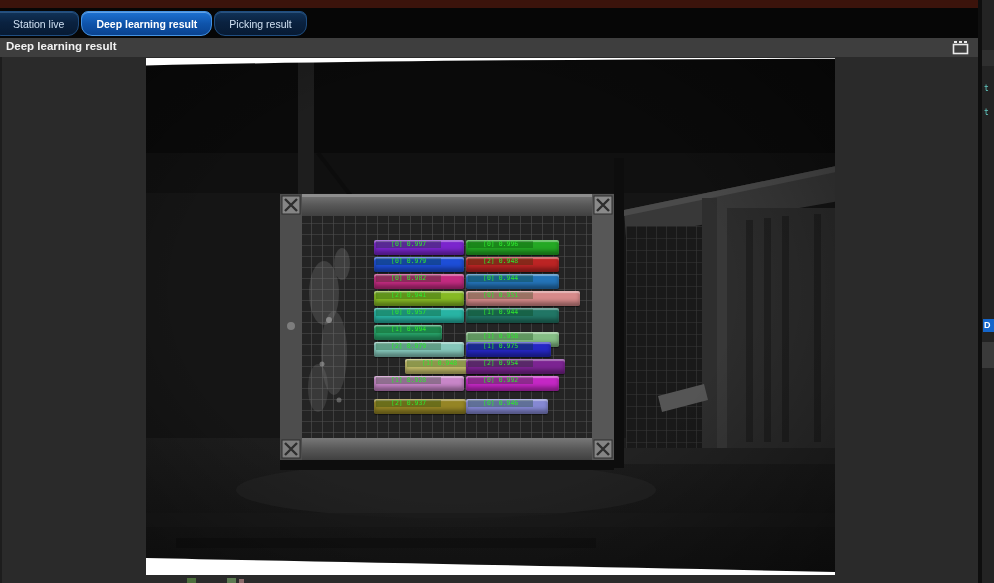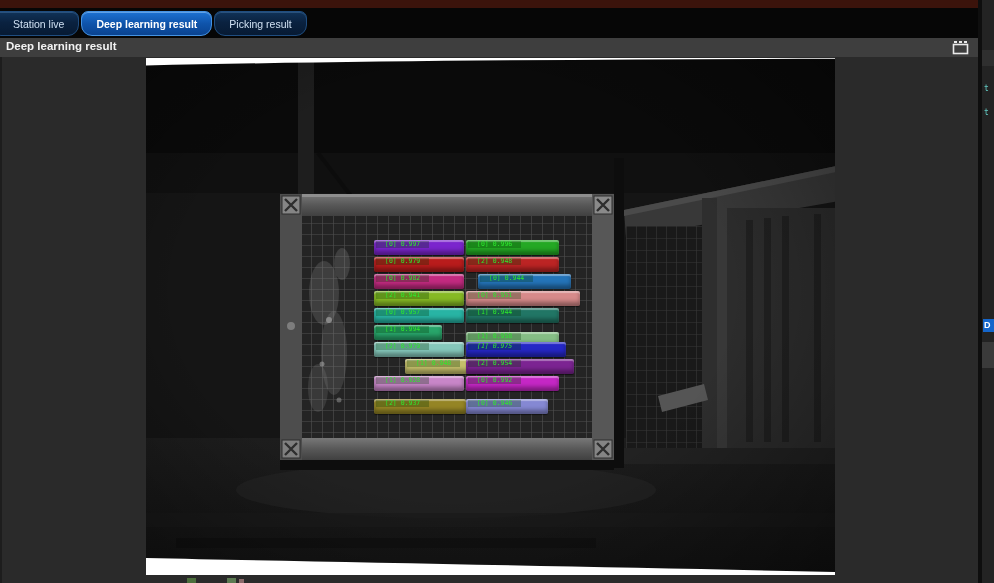--- a/index.html
+++ b/index.html
@@ -35,21 +35,21 @@
   
   .photo-canvas{position:absolute;left:144px;top:1px;width:689px;height:517px;background:#ffffff;overflow:hidden;}
   .photo-canvas svg{position:absolute;left:0;top:0;}
 
   
   .det-layer{position:absolute;left:0;top:0;width:689px;height:517px;}
   .det-box{position:absolute;height:15px;border-radius:2px;
            box-shadow:inset 0 2px 1px rgba(255,255,255,.38), inset 0 -4px 4px rgba(0,0,0,.38), 0 1px 1px rgba(0,0,0,.5);}
   .det-label{position:absolute;left:2px;top:1px;font-size:6.5px;line-height:7px;letter-spacing:0;
              font-family:"DejaVu Sans Mono",monospace;color:var(--det-label-color,#2ee82e);
-             background:rgba(0,50,0,.28);padding:0 9px;white-space:nowrap;}
+             background:rgba(0,50,0,.28);padding:0 15px;white-space:nowrap;}
 
   
   .bottom-frag{position:absolute;height:5px;}
 </style>
 </head>
 <body>
 
 <div class="screen">
 
   <div class="titlebar"></div>
@@ -162,30 +162,30 @@
         <path d="M0,517 H689 V514 C460,509 180,504 0,500 Z" fill="#ffffff"></path>
       </svg>
 
       <div class="det-layer">
           <div class="det-box" style="left: 228px; top: 182px; width: 90px; background: rgb(123, 37, 205);">
             <span class="det-label">[0] 0.997</span>
           </div>
           <div class="det-box" style="left: 320px; top: 182px; width: 93px; background: rgb(36, 168, 36);">
             <span class="det-label">[0] 0.996</span>
           </div>
-          <div class="det-box" style="left: 228px; top: 199px; width: 90px; background: #b91c1c;">
+          <div class="det-box" style="left: 228px; top: 199px; width: 90px; background: #1d4ed8;">
             <span class="det-label">[0] 0.979</span>
           </div>
           <div class="det-box" style="left: 320px; top: 199px; width: 93px; background: rgb(188, 36, 36);">
             <span class="det-label">[2] 0.948</span>
           </div>
           <div class="det-box" style="left: 228px; top: 216px; width: 90px; background: rgb(195, 42, 128);">
             <span class="det-label">[0] 0.982</span>
           </div>
-          <div class="det-box" style="left: 320px; top: 216px; width: 93px; background: rgb(36, 116, 185); margin-left: 12px;">
+          <div class="det-box" style="left: 320px; top: 216px; width: 93px; background: rgb(36, 116, 185);">
             <span class="det-label">[0] 0.944</span>
           </div>
           <div class="det-box" style="left: 228px; top: 233px; width: 90px; background: rgb(134, 186, 36);">
             <span class="det-label">[2] 0.941</span>
           </div>
           <div class="det-box" style="left: 320px; top: 233px; width: 114px; background: rgb(215, 138, 138);">
             <span class="det-label">[0] 0.951</span>
           </div>
           <div class="det-box" style="left: 228px; top: 250px; width: 90px; background: rgb(40, 180, 164);">
             <span class="det-label">[0] 0.957</span>
@@ -195,27 +195,27 @@
           </div>
           <div class="det-box" style="left: 228px; top: 267px; width: 68px; background: rgb(40, 165, 106);">
             <span class="det-label">[1] 0.994</span>
           </div>
           <div class="det-box" style="left: 320px; top: 274px; width: 93px; background: rgb(133, 190, 133);">
             <span class="det-label">[1] 0.958</span>
           </div>
           <div class="det-box" style="left: 228px; top: 284px; width: 90px; background: rgb(133, 200, 187);">
             <span class="det-label">[2] 0.979</span>
           </div>
-          <div class="det-box" style="left: 320px; top: 284px; width: 100px; background: rgb(37, 39, 197); font-style: italic;">
+          <div class="det-box" style="left: 320px; top: 284px; width: 85px; background: rgb(37, 39, 197);">
             <span class="det-label">[1] 0.975</span>
           </div>
           <div class="det-box" style="left: 228px; top: 301px; width: 90px; background: rgb(196, 190, 106); margin-left: 31px;">
             <span class="det-label">[1] 0.948</span>
           </div>
-          <div class="det-box" style="left: 320px; top: 301px; width: 108px; background: rgb(124, 36, 146);">
+          <div class="det-box" style="left: 320px; top: 301px; width: 99px; background: rgb(124, 36, 146);">
             <span class="det-label">[2] 0.954</span>
           </div>
           <div class="det-box" style="left: 228px; top: 318px; width: 90px; background: rgb(200, 134, 200); text-decoration: underline;">
             <span class="det-label">[1] 0.928</span>
           </div>
           <div class="det-box" style="left: 320px; top: 318px; width: 93px; background: rgb(197, 39, 197);">
             <span class="det-label">[0] 0.992</span>
           </div>
           <div class="det-box" style="left: 228px; top: 341px; width: 92px; background: rgb(149, 133, 37);">
             <span class="det-label">[2] 0.937</span>

